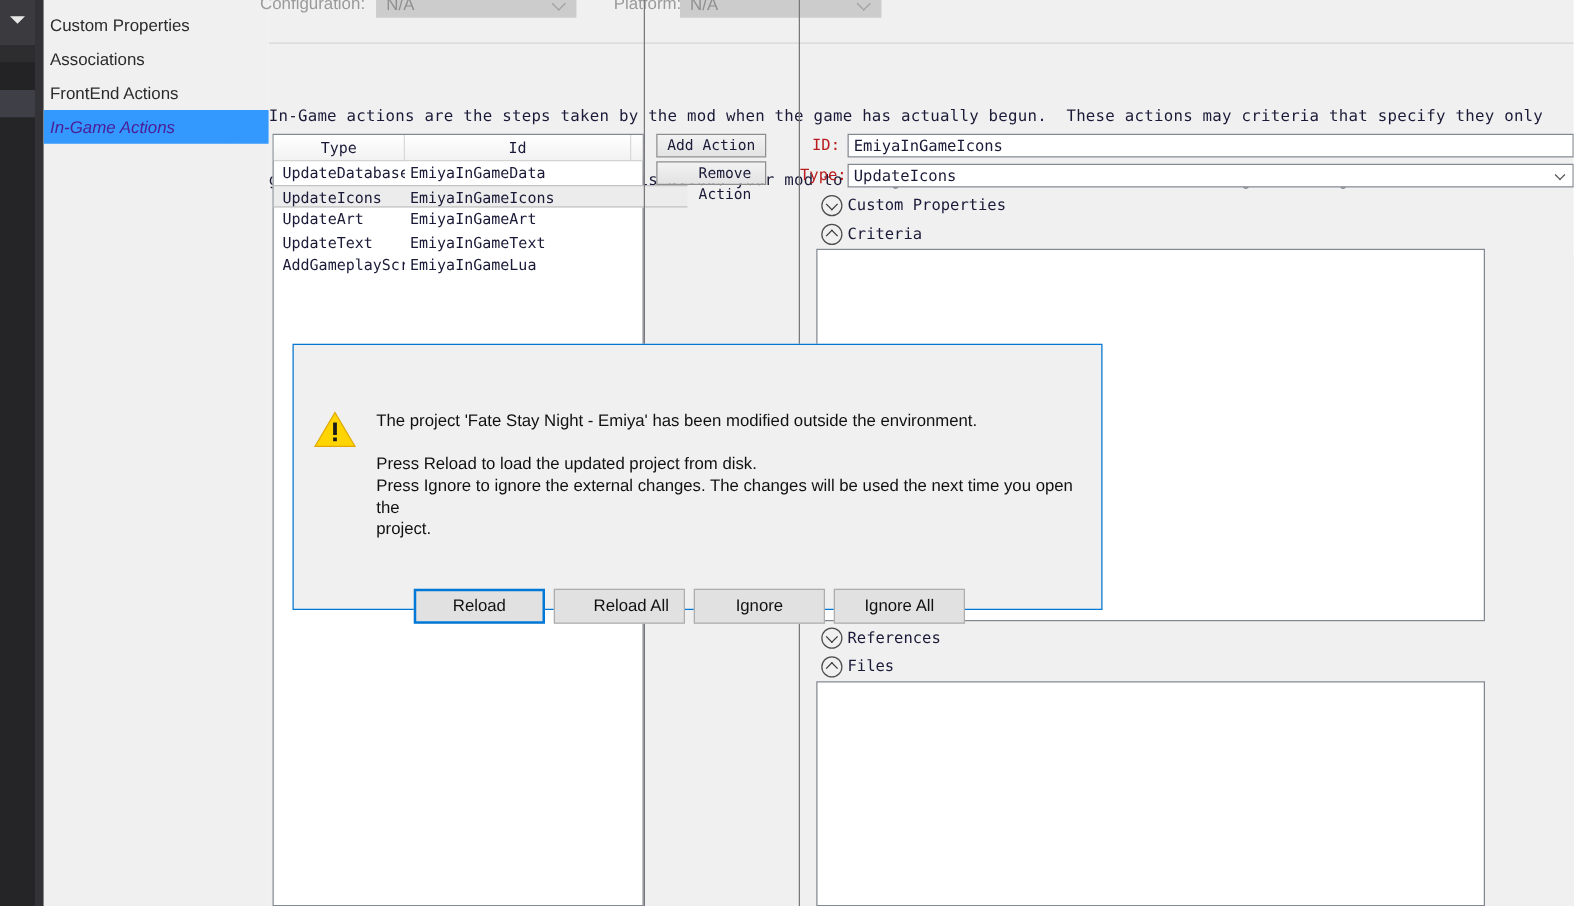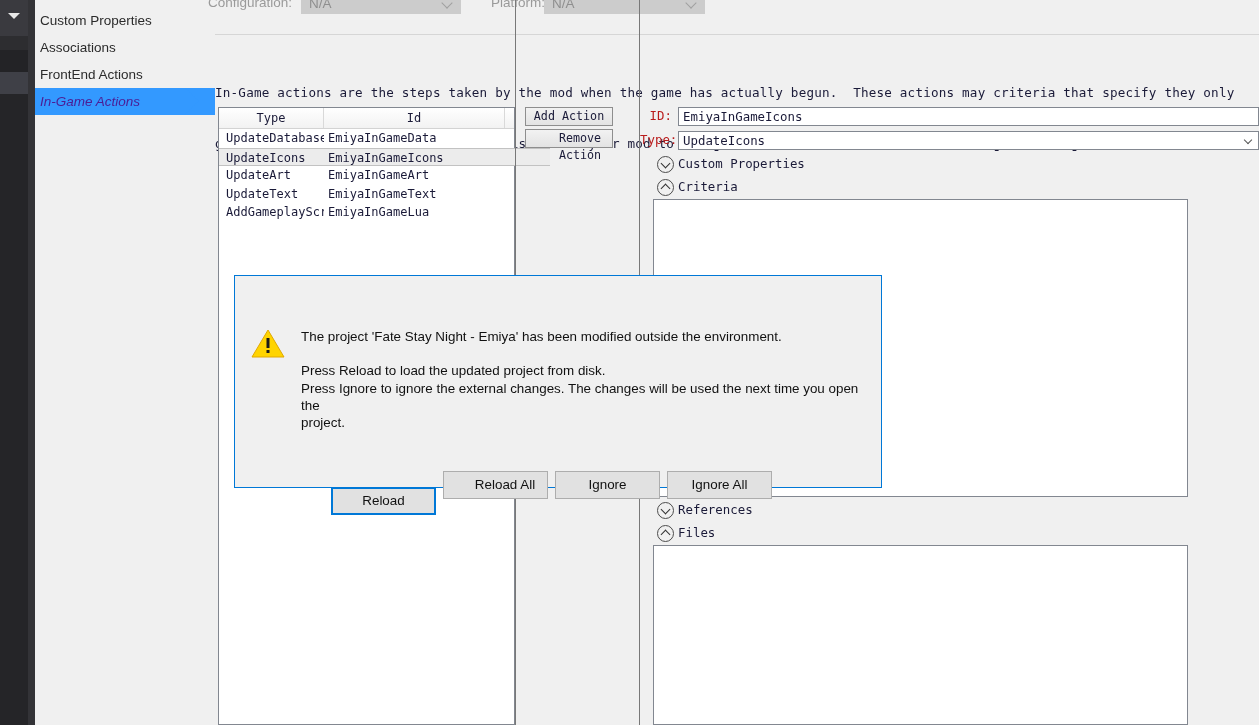--- a/index.html
+++ b/index.html
@@ -292,21 +292,21 @@
     position: absolute; top: 164px;
     height: 28px;
     background: #e1e1e1;
     border: 1px solid #adadad;
     box-sizing: border-box;
     font-family: "Liberation Sans", sans-serif;
     font-size: 13.4px; color: #111111;
     text-align: center; line-height: 26px;
     cursor: default;
   }
-  .dlg-btn.default { border: 2px solid #0078d7; line-height: 24px; margin-top: 16px; }
+  .dlg-btn.default { border: 2px solid #0078d7; line-height: 24px; }
 </style>
 </head>
 <body>
 
 <div id="root">
 
   <div class="rail">
     <div class="rail-tab t1">
       <div class="rail-caret"></div>
     </div>

